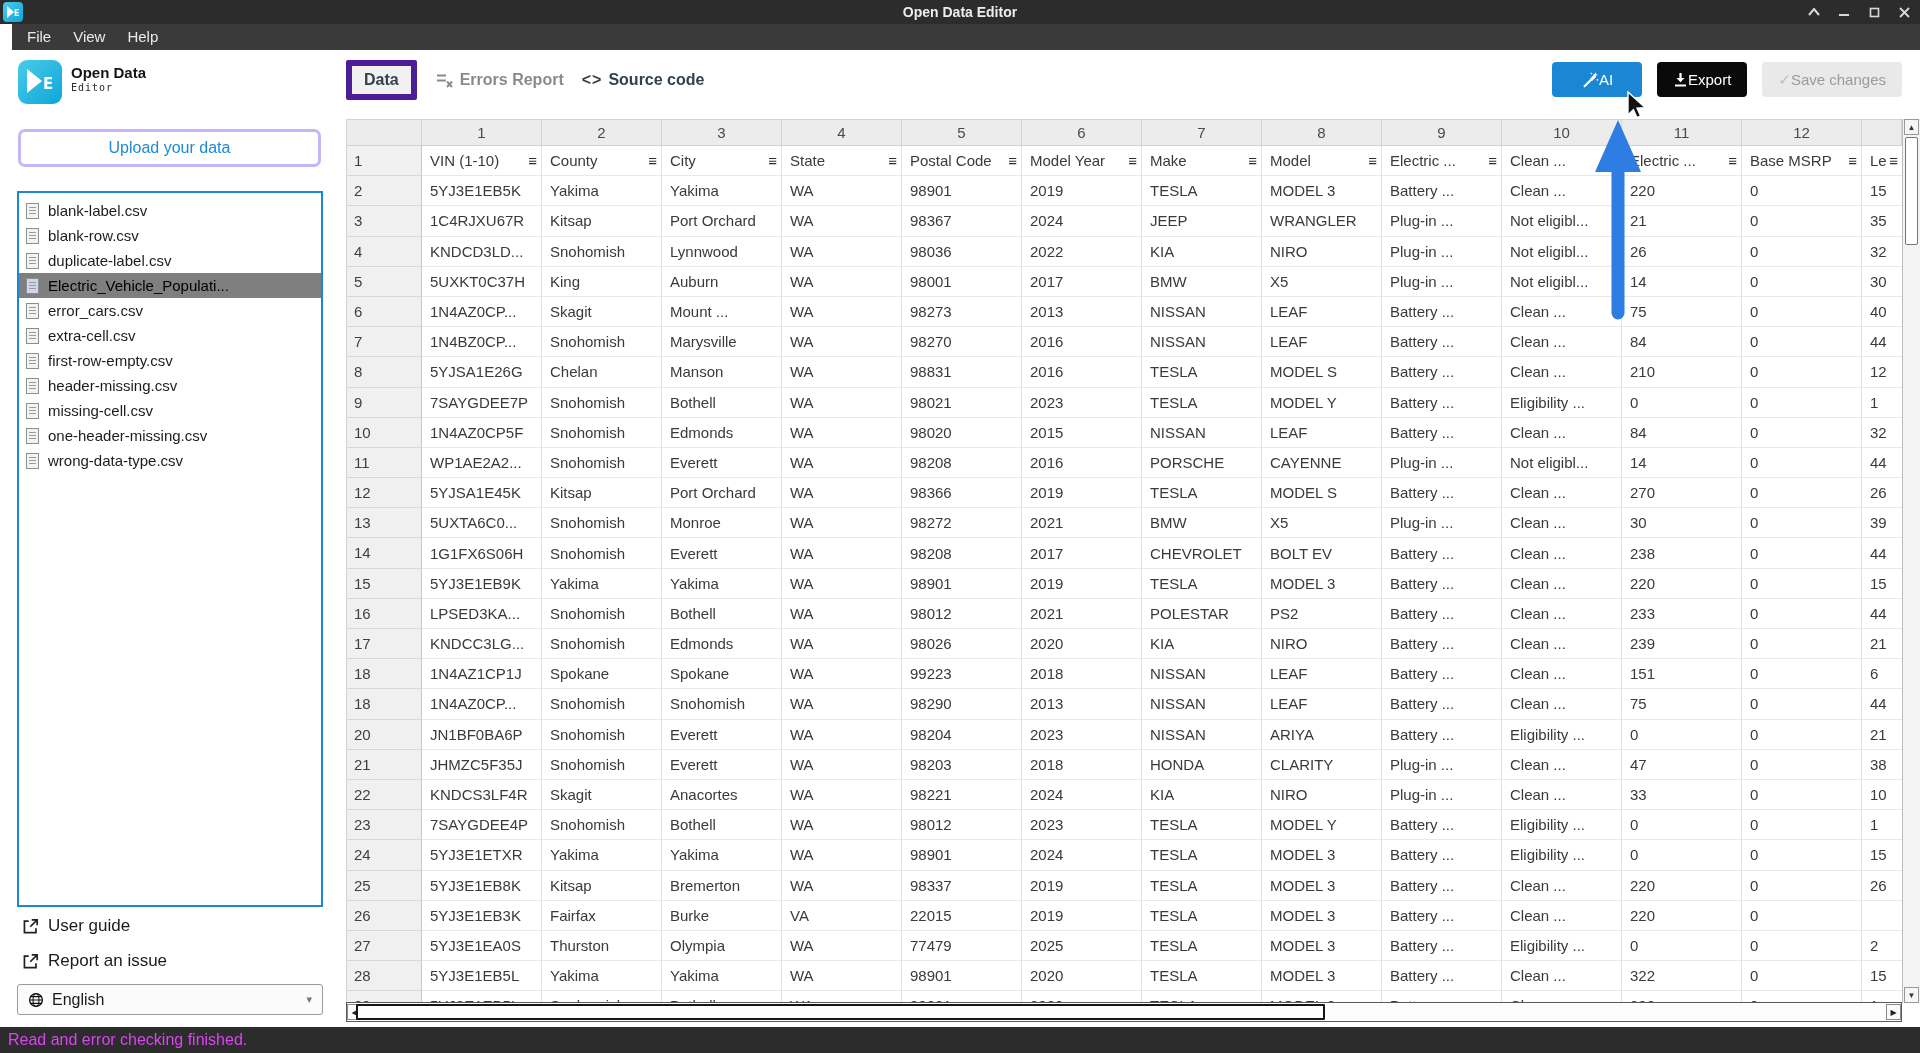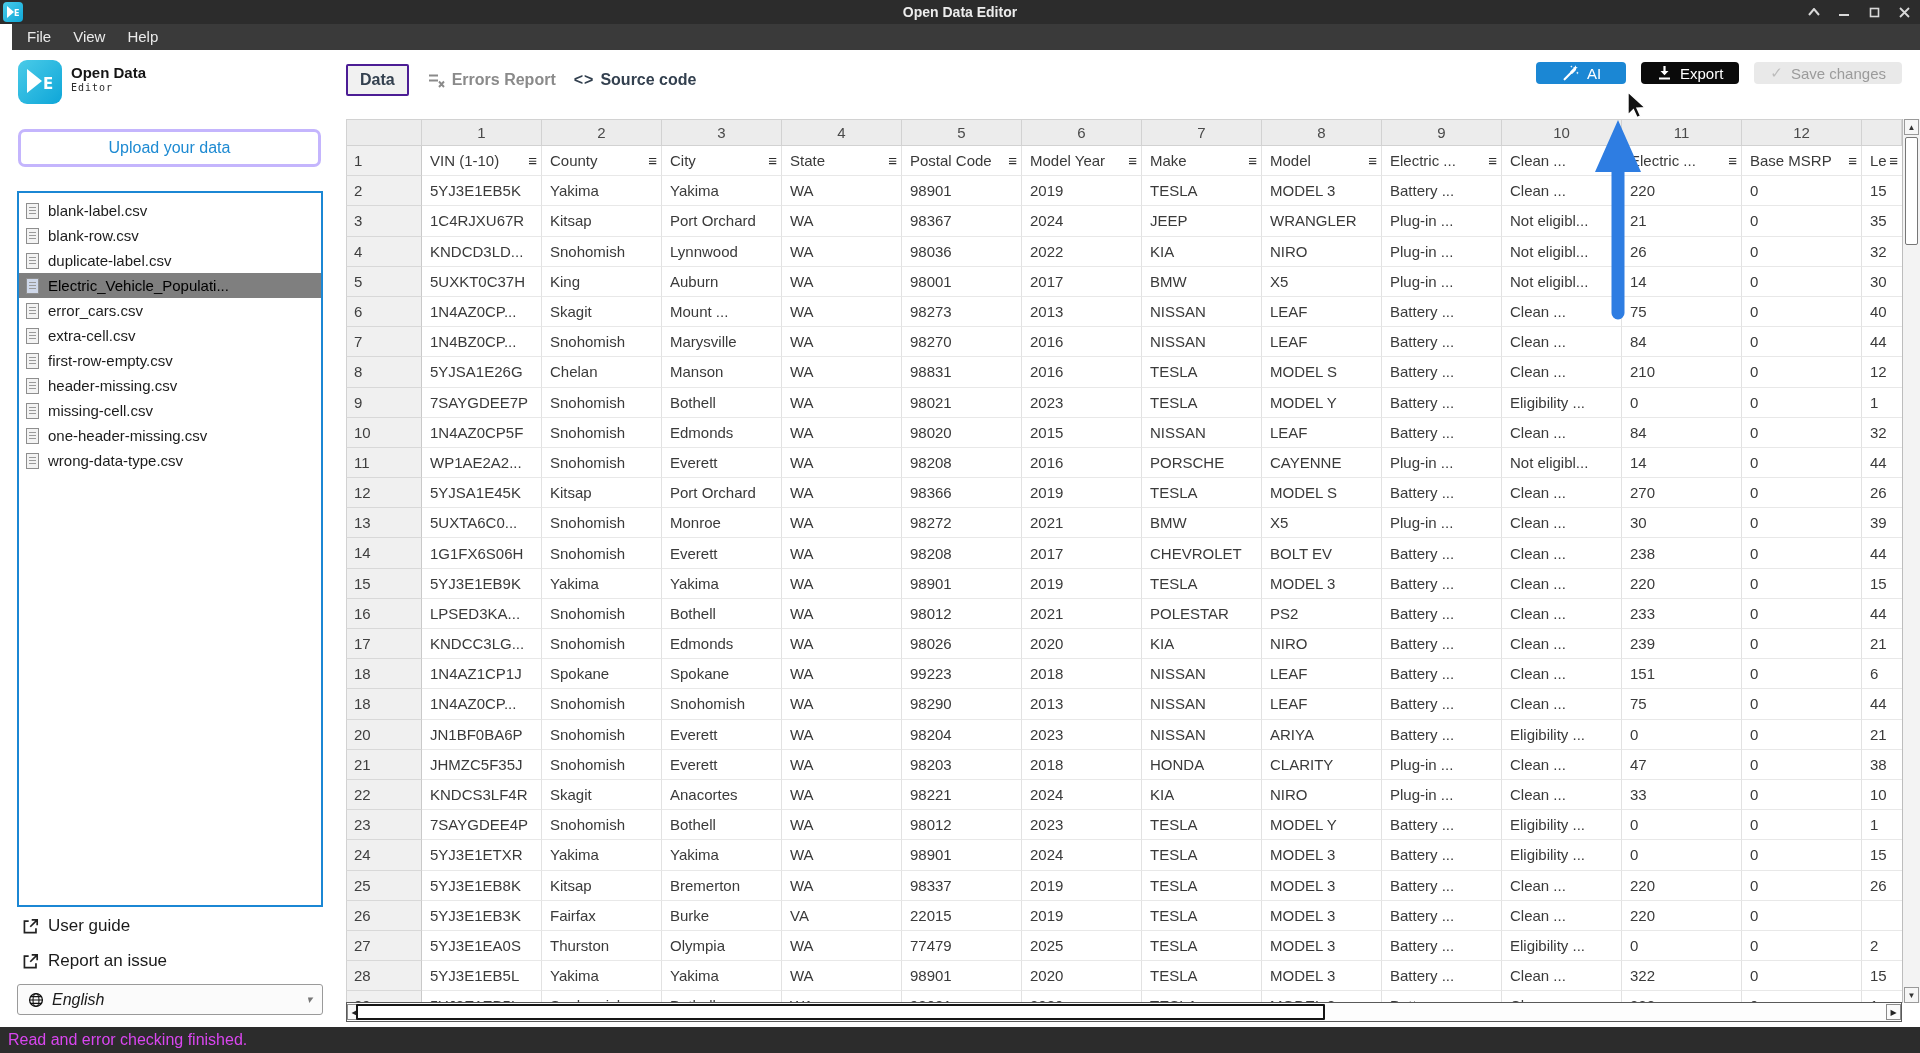--- a/index.html
+++ b/index.html
@@ -36,31 +36,31 @@
   .file-item.selected{background:#7f7f7f;color:#000000;}
   .doc-ic{width:13px;height:16px;margin-right:9px;flex:none;background:#f3f3f3;border:1px solid #8e8e8e;
        box-sizing:border-box;position:relative;}
   .doc-ic::after{content:"";position:absolute;left:2px;right:2px;top:3px;height:8px;
        background:repeating-linear-gradient(#9a9a9a 0 1px,transparent 1px 3px);}
   .file-item.selected .doc-ic{background:#cfd8ea;}
   .side-link{position:absolute;left:22px;display:flex;align-items:center;gap:9px;font-size:17px;color:#1b1b1b;text-align:right;}
   .side-link svg{flex:none;}
   .lang-select{position:absolute;left:17px;top:984px;width:306px;height:31px;box-sizing:border-box;
        border:1px solid #9a9a9a;border-radius:3px;background:#fbfbfb;display:flex;align-items:center;
-       padding:0 10px;font-size:16px;color:#1a1a1a;gap:8px;font-style:italic;}
+       padding:0 10px;font-size:16px;color:#1a1a1a;gap:8px;}
   .lang-caret{margin-left:auto;color:#777;font-size:11px;}
 
   
   .tabs{position:absolute;left:346px;top:62px;display:flex;align-items:center;gap:18px;height:36px;}
   .tab{display:flex;align-items:center;gap:6px;font-size:16px;font-weight:bold;color:#33404f;}
-  .tab.active{border:2px solid #4c1d95;background:#f1f1f1;padding:5px 12px;border-radius:2px;color:#33404f;}
+  .tab.active{border:6px solid #4c1d95;background:#f1f1f1;padding:5px 12px;border-radius:2px;color:#33404f;}
   .tab.dim{color:#8a8a8a;}
   .code-glyph{font-weight:bold;letter-spacing:1px;}
   .actions{position:absolute;right:18px;top:62px;display:flex;gap:15px;}
-  .btn{height:22px;border-radius:4px;display:flex;align-items:center;justify-content:center;gap:8px;
+  .btn{height:35px;border-radius:4px;display:flex;align-items:center;justify-content:center;
        font-size:15px;padding:0 16px;box-sizing:border-box;}
   .btn-ai{background:#1b87d4;color:#fff;width:90px;}
   .btn-export{background:#0a0a0a;color:#fff;}
   .btn-save{background:#e9e9e9;color:#9b9b9b;}
   .check-ic{color:#bcbcbc;font-size:15px;}
 
   
   .table-wrap{position:absolute;left:346px;top:119px;width:1556px;height:884px;overflow:hidden;
        font-size:15px;color:#3a3a3a;}
   .colnum-row{display:flex;height:27px;box-sizing:border-box;}

